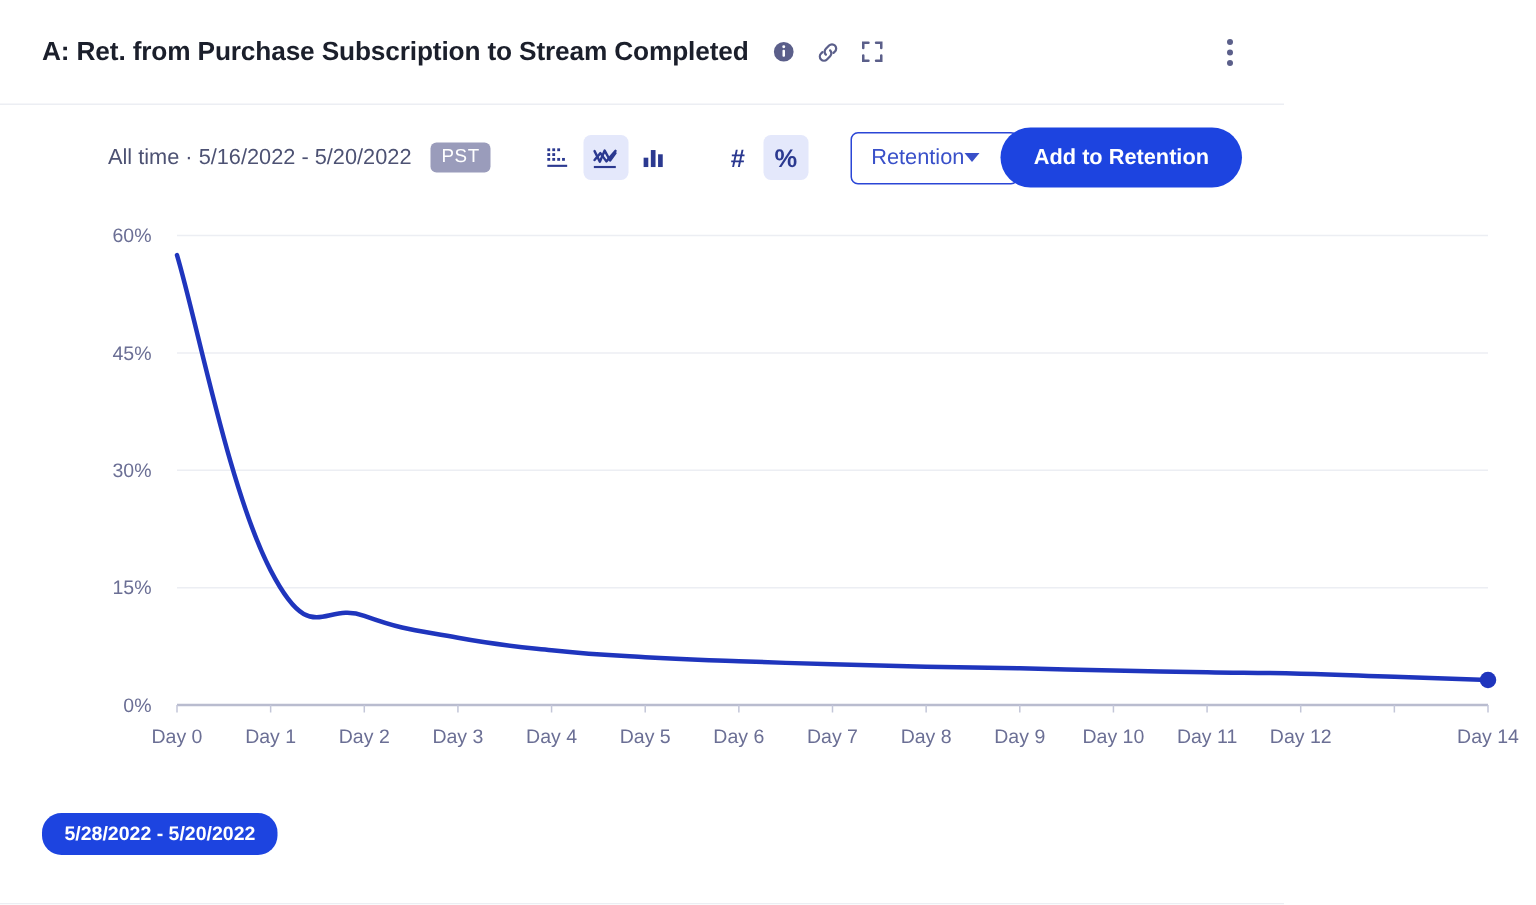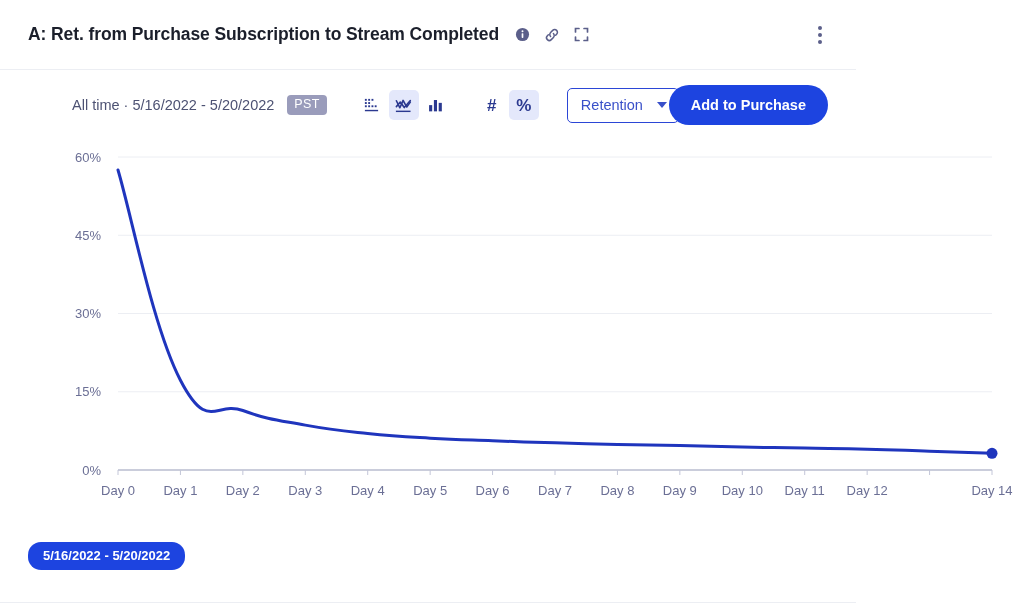--- a/index.html
+++ b/index.html
@@ -119,21 +119,20 @@
     line-height: 1;
   }
   .dropdown {
     margin-left: 28px;
     height: 35px;
     min-width: 112px;
     border: 1px solid #2b46d6;
     border-radius: 5px;
     display: inline-flex;
     align-items: center;
-    justify-content: space-between;
     padding: 0 11px 0 13px;
     cursor: pointer;
     background: #ffffff;
   }
   .dropdown-label {
     font-size: 14.5px;
     color: #3950c9;
     white-space: nowrap;
   }
   .caret {
@@ -302,21 +301,21 @@
       <span class="tool-btn active">
         <span class="glyph-txt">%</span>
       </span>
     </div>
 
     <div class="dropdown">
       <span class="dropdown-label">Retention</span>
       <span class="caret"></span>
     </div>
 
-    <button class="cta">Add to Purchase</button>
+    <button class="cta">Add to Retention</button>
   </div>
 
   <div class="chart-area">
     <svg class="chart-svg" id="chart-svg" width="1024" height="400" viewBox="0 0 1024 400">
         <line x1="118" x2="992" y1="330" y2="330" stroke="#b9bccf" stroke-width="1.6"></line>
         <text x="101" y="334.5" class="axis-label ylab">0%</text>
         <line x1="118" x2="992" y1="251.75" y2="251.75" stroke="#eceef3" stroke-width="1"></line>
         <text x="101" y="256.25" class="axis-label ylab">15%</text>
         <line x1="118" x2="992" y1="173.5" y2="173.5" stroke="#eceef3" stroke-width="1"></line>
         <text x="101" y="178" class="axis-label ylab">30%</text>
@@ -352,17 +351,17 @@
         <text x="867.1428571428571" y="355" class="axis-label xlab">Day 12</text>
         <line x1="929.5714285714286" x2="929.5714285714286" y1="330" y2="335" stroke="#c3c6d8" stroke-width="1"></line>
         <line x1="992" x2="992" y1="330" y2="335" stroke="#c3c6d8" stroke-width="1"></line>
         <text x="992" y="355" class="axis-label xlab">Day 14</text>
         <path d="M 118 30.04166666666663 C 131.7342857142857 76.2926333333333, 152.96 187.36589999999998, 180.42857142857144 240.2733333333333 C 207.89714285714288 293.18076666666667, 215.38857142857142 260.66006666666664, 242.85714285714286 270.53 C 270.3257142857143 280.3999333333333, 277.81714285714287 280.0869333333333, 305.2857142857143 285.13666666666666 C 332.7542857142857 290.1864, 340.24571428571426 290.6141666666667, 367.7142857142857 293.48333333333335 C 395.1828571428572 296.3525, 402.67428571428576 296.5716, 430.14285714285717 298.17833333333334 C 457.6114285714286 299.7850666666667, 465.10285714285715 299.7537666666667, 492.57142857142856 300.7866666666667 C 520.04 301.8195666666667, 527.5314285714286 302.0699666666667, 555 302.87333333333333 C 582.4685714285714 303.6767, 589.96 303.8645, 617.4285714285714 304.43833333333333 C 644.8971428571429 305.01216666666664, 652.3885714285715 304.9078333333334, 679.8571428571429 305.4816666666667 C 707.3257142857143 306.0555, 714.8171428571429 306.47283333333337, 742.2857142857143 307.0466666666667 C 769.7542857142857 307.6205, 777.2457142857143 307.6309333333333, 804.7142857142857 308.09 C 832.1828571428571 308.54906666666665, 839.6742857142857 308.4447333333333, 867.1428571428571 309.1333333333333 C 894.6114285714285 309.82193333333333, 902.1028571428571 310.3018666666667, 929.5714285714286 311.22 C 957.04 312.13813333333337, 978.2657142857142 312.8476, 992 313.3066666666667" fill="none" stroke="#1f35bd" stroke-width="3" stroke-linecap="round" stroke-linejoin="round"></path>
         <circle cx="992" cy="313.3066666666667" r="5.5" fill="#1f35bd"></circle>
       </svg>
   </div>
 
   <div class="footer">
-    <span class="legend-pill">5/16/2022 - 5/20/2022</span>
+    <span class="legend-pill">5/28/2022 - 5/20/2022</span>
     <div class="bottom-rule"></div>
   </div>
 
 </div>
 
 </body></html>

